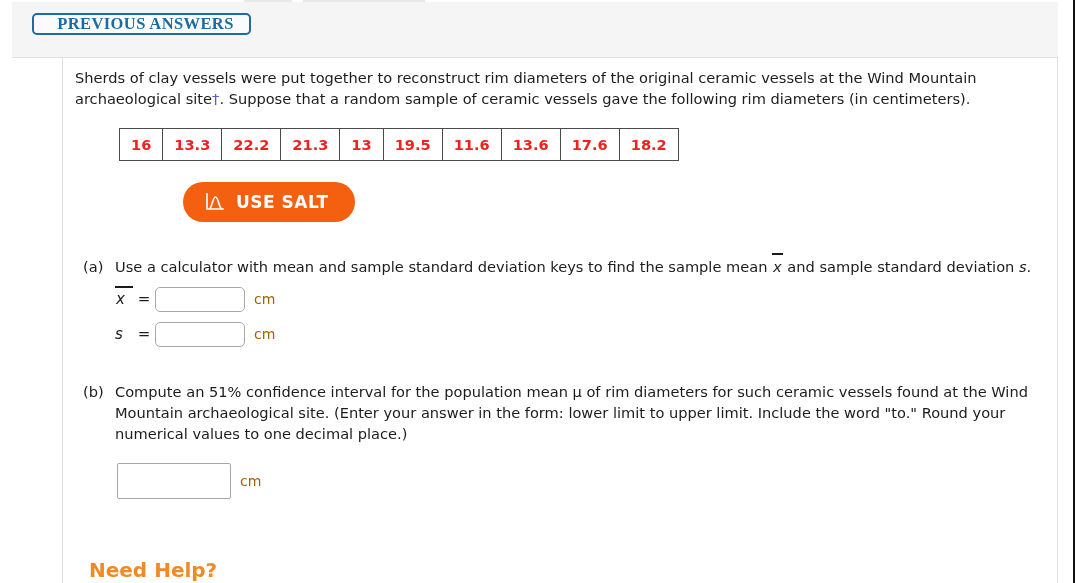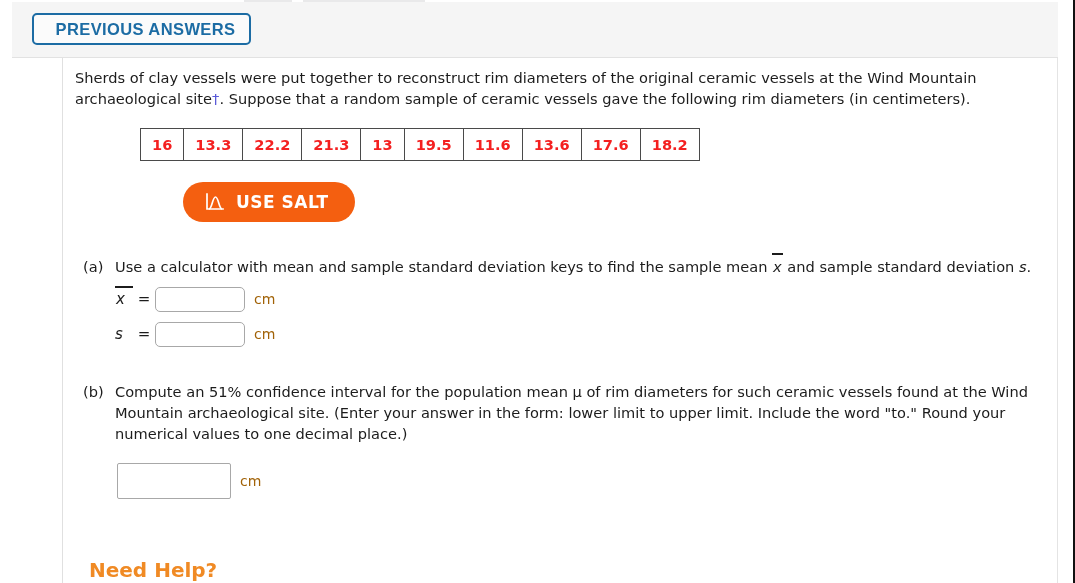--- a/index.html
+++ b/index.html
@@ -33,33 +33,33 @@
   .header-bar {
     position: absolute;
     left: 12px; top: 2px;
     width: 1046px; height: 56px;
     background: #f5f5f5;
     border-bottom: 1px solid #e2e2e2;
   }
   .prev-answers-btn {
     position: absolute;
     left: 20px; top: 11px;
-    width: 219px; height: 32px;
+    width: 219px; height: 22px;
     background: #fbfbfb;
     border: 2px solid #1c6ca4;
     border-radius: 5px;
     color: #1c6ca4;
     font-size: 16.5px;
     font-weight: bold;
     letter-spacing: 0.4px;
     display: flex;
     align-items: center;
     justify-content: center;
     cursor: pointer;
-    font-family: Liberation Sans, sans-serif;
+    font-family: Liberation Serif, serif;
     padding-left: 8px;
   }
 
   
   .content-wrap {
     position: absolute;
     left: 12px; top: 58px;
     width: 1046px; height: 525px;
     background: #ffffff;
     border-right: 1px solid #e4e4e4;
@@ -91,21 +91,21 @@
     width: 912px;
   }
   .dagger {
     color: #5a5ad8;
     cursor: pointer;
   }
 
   
   .data-table-holder {
     margin-top: 19px;
-    margin-left: 65px;
+    margin-left: 44px;
   }
   table.data-table {
     border-collapse: collapse;
   }
   table.data-table td {
     border: 1px solid #4a4a4a;
     color: #f42020;
     font-size: 14.6px;
     font-weight: bold;
     text-align: center;

